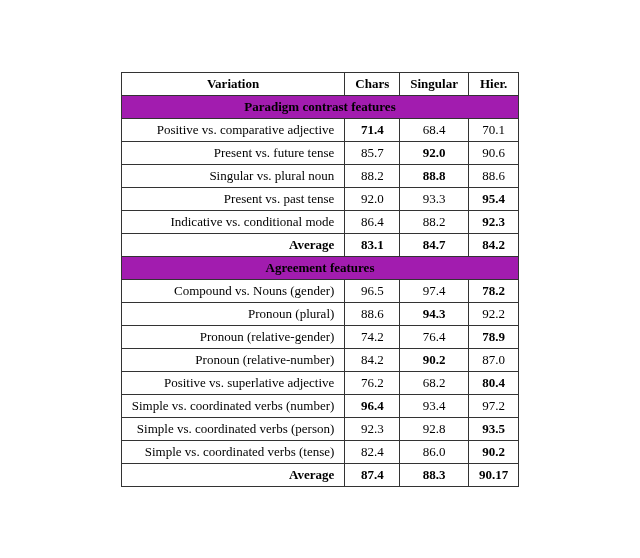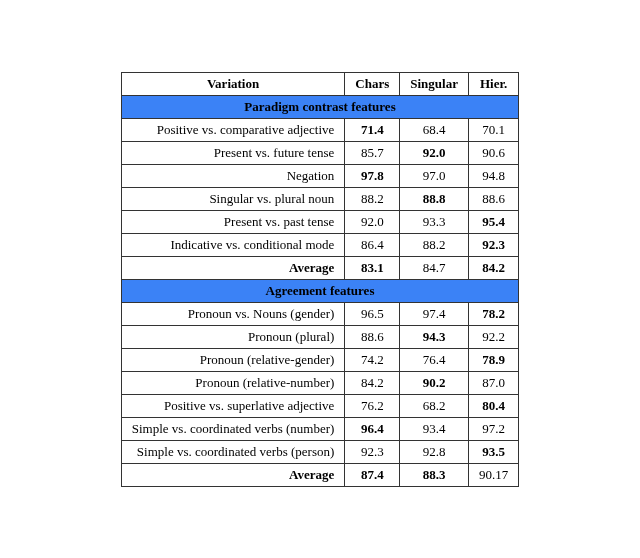--- a/index.html
+++ b/index.html
@@ -27,21 +27,21 @@
     }
     th {
       font-weight: bold;
       background: #fff;
     }
     td.variation-col {
       text-align: right;
     }
     .section-header td {
       font-weight: bold;
-      background: #3b82f6;
+      background: #a21caf;
     }
     .avg-row td {
       font-weight: bold;
     }
     .bold-val {
       font-weight: bold;
     }
     .header-row th {
       border-top: 1.5px solid #333;
       border-bottom: 1.5px solid #333;
@@ -73,54 +73,48 @@
           <td>68.4</td>
           <td>70.1</td>
         </tr>
         <tr>
           <td class="variation-col">Present vs. future tense</td>
           <td>85.7</td>
           <td class="bold-val">92.0</td>
           <td>90.6</td>
         </tr>
         <tr>
-          <td class="variation-col">Negation</td>
-          <td class="bold-val">97.8</td>
-          <td>97.0</td>
-          <td>94.8</td>
-        </tr>
-        <tr>
           <td class="variation-col">Singular vs. plural noun</td>
           <td>88.2</td>
           <td class="bold-val">88.8</td>
           <td>88.6</td>
         </tr>
         <tr>
           <td class="variation-col">Present vs. past tense</td>
           <td>92.0</td>
           <td>93.3</td>
           <td class="bold-val">95.4</td>
         </tr>
         <tr>
           <td class="variation-col">Indicative vs. conditional mode</td>
           <td>86.4</td>
           <td>88.2</td>
           <td class="bold-val">92.3</td>
         </tr>
         <tr class="avg-row">
           <td class="variation-col">Average</td>
           <td>83.1</td>
-          <td style="font-weight: normal;">84.7</td>
+          <td style="font-weight: bold;">84.7</td>
           <td>84.2</td>
         </tr>
         <tr class="section-header section-divider">
           <td colspan="4">Agreement features</td>
         </tr>
         <tr>
-          <td class="variation-col">Pronoun vs. Nouns (gender)</td>
+          <td class="variation-col">Compound vs. Nouns (gender)</td>
           <td>96.5</td>
           <td>97.4</td>
           <td class="bold-val">78.2</td>
         </tr>
         <tr>
           <td class="variation-col">Pronoun (plural)</td>
           <td>88.6</td>
           <td class="bold-val">94.3</td>
           <td>92.2</td>
         </tr>
@@ -147,21 +141,27 @@
           <td class="bold-val">96.4</td>
           <td>93.4</td>
           <td>97.2</td>
         </tr>
         <tr>
           <td class="variation-col">Simple vs. coordinated verbs (person)</td>
           <td>92.3</td>
           <td>92.8</td>
           <td class="bold-val">93.5</td>
         </tr>
+        <tr>
+          <td class="variation-col">Simple vs. coordinated verbs (tense)</td>
+          <td>82.4</td>
+          <td>86.0</td>
+          <td class="bold-val">90.2</td>
+        </tr>
         <tr class="avg-row">
           <td class="variation-col">Average</td>
           <td>87.4</td>
           <td>88.3</td>
-          <td style="font-weight: normal;">90.17</td>
+          <td style="font-weight: bold;">90.17</td>
         </tr>
       </tbody>
   </table>
 </div>
 
 </body></html>

